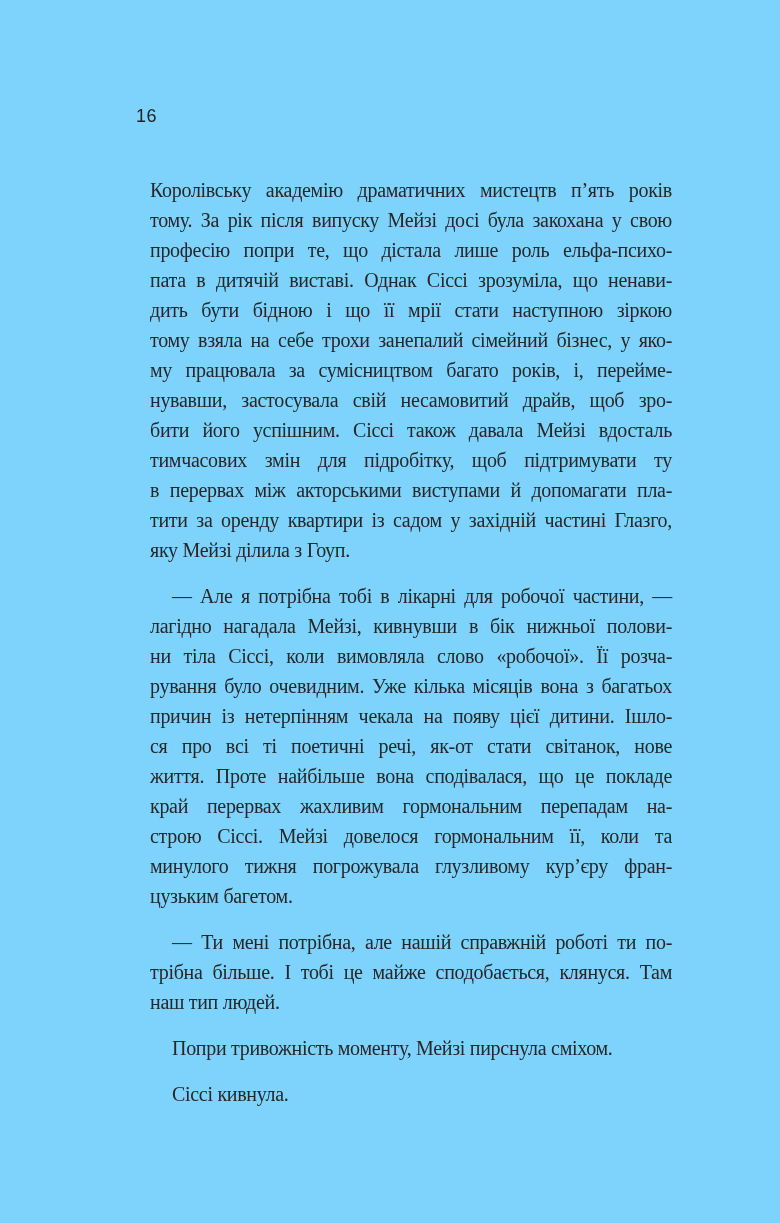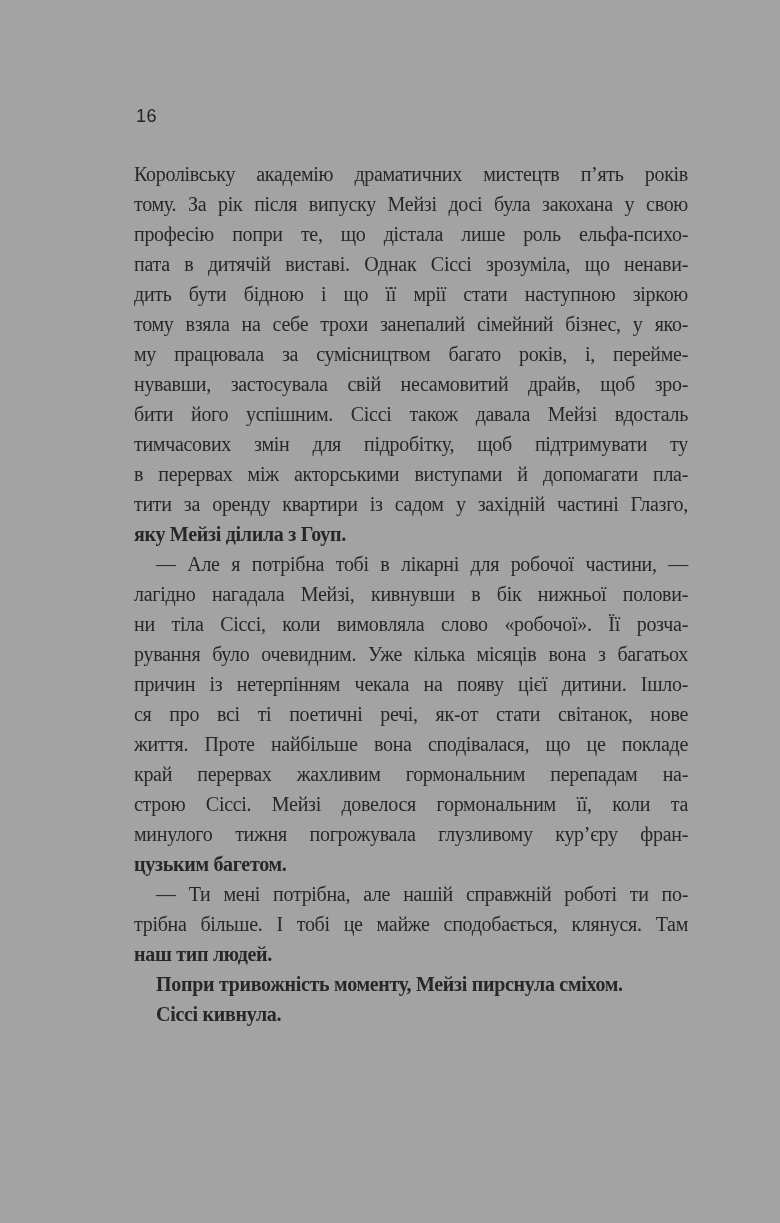--- a/index.html
+++ b/index.html
@@ -9,21 +9,21 @@
   body {
     width: 780px;
     height: 1223px;
     background: #ffffff;
     position: relative;
     overflow: hidden;
   }
   .page {
     position: absolute;
     inset: 0;
-    background: #a3a3a3;
+    background: #7dd3fc;
   }
   .page-number {
     position: absolute;
     left: 136px;
     top: 104px;
     font-family: "Liberation Sans", sans-serif;
     font-size: 18px;
     line-height: 24px;
     color: #222222;
     letter-spacing: 0.5px;
@@ -33,33 +33,32 @@
     left: 134px;
     top: 159px;
     width: 554px;
     font-family: "Liberation Serif", "DejaVu Serif", serif;
     font-size: 20px;
     line-height: 30px;
     color: #272727;
     letter-spacing: -0.3px;
   }
   .paragraph {
-    margin: 0;
+    margin: 16px;
     padding: 0;
   }
   .text-line {
     text-align: justify;
     text-align-last: justify;
     white-space: normal;
     height: 30px;
     overflow: visible;
   }
   .text-line.last-line {
     text-align-last: left;
-    font-weight: bold;
   }
   .text-line.indented {
     text-indent: 22px;
   }
 </style>
 </head>
 <body>
 
 <div class="page">
   <div class="page-number">16</div>

